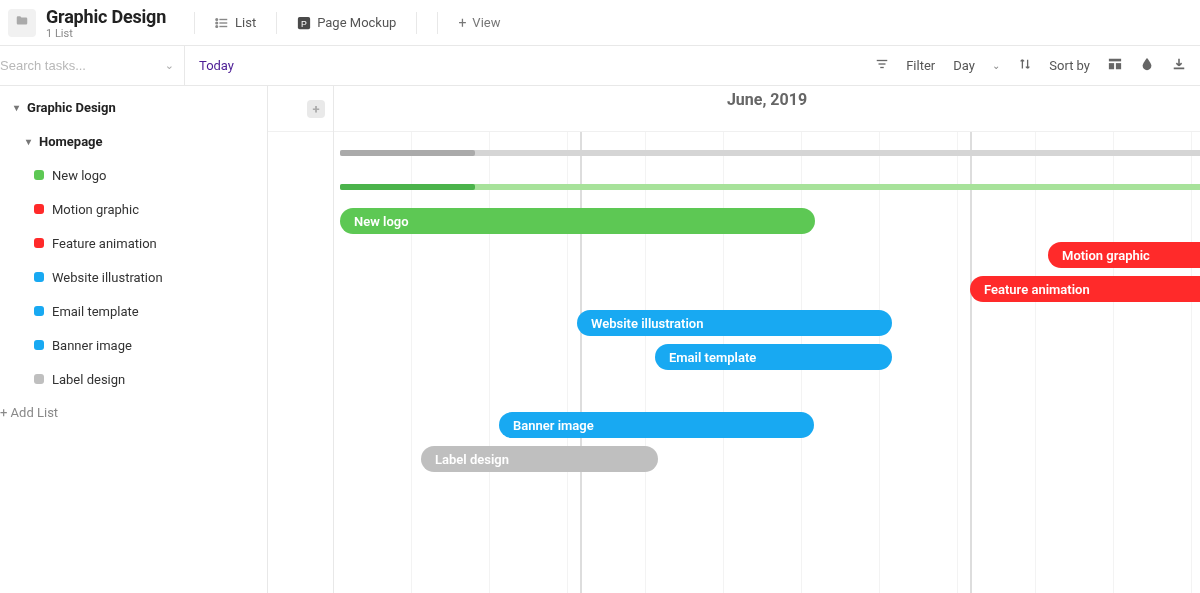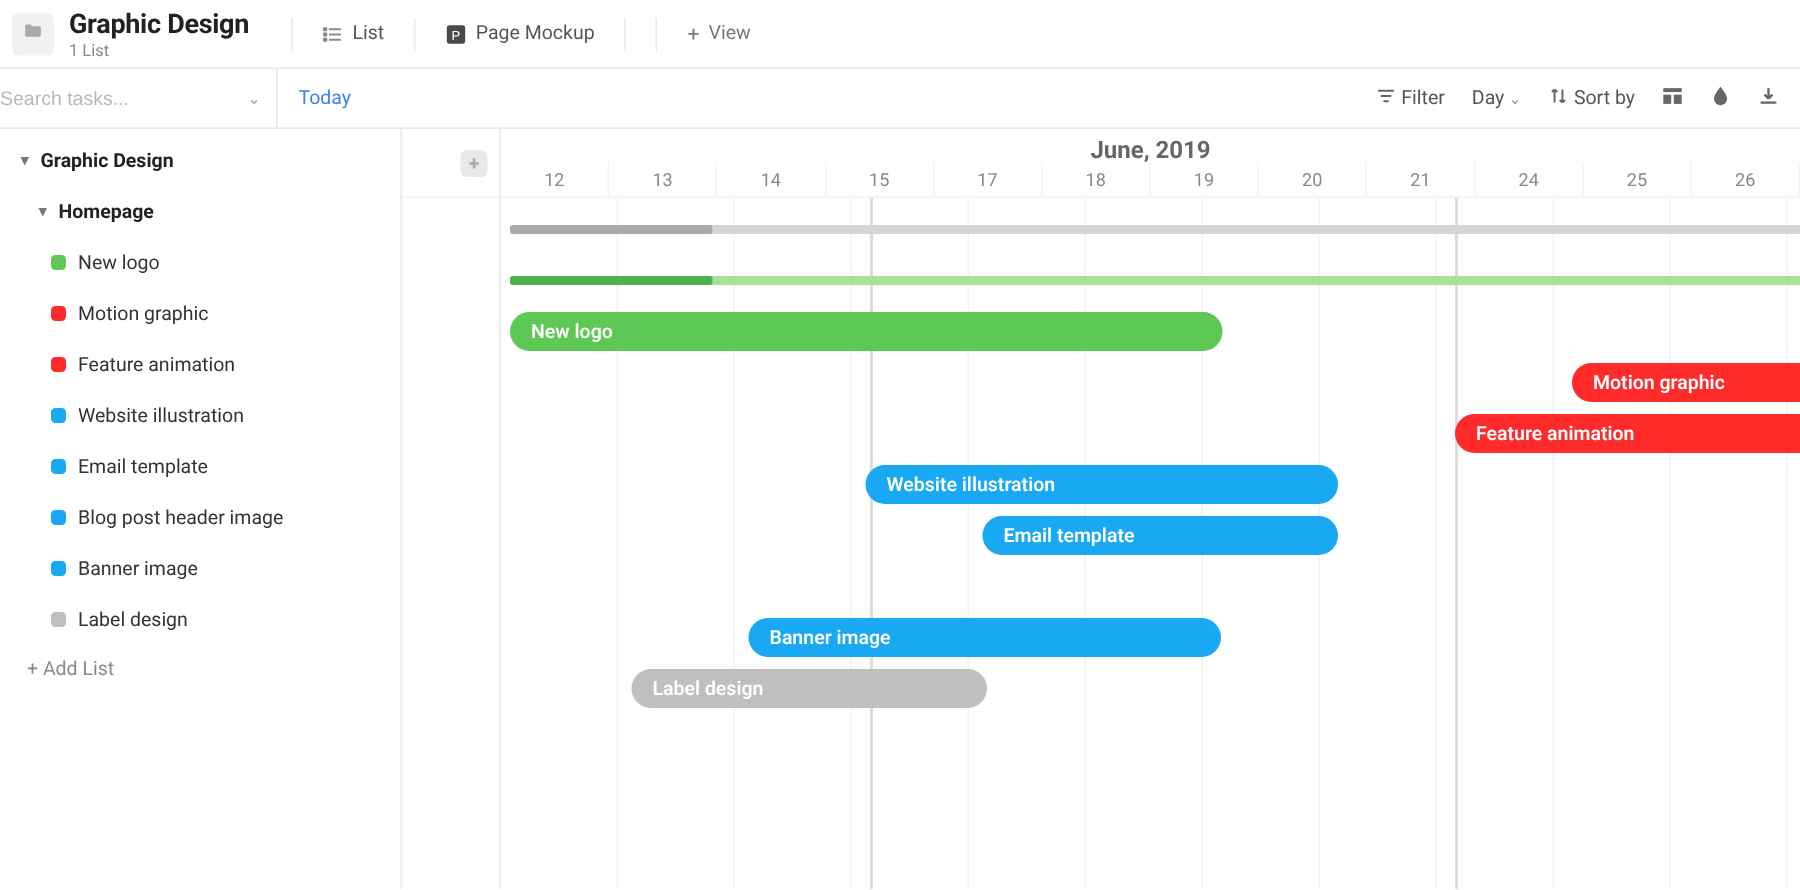--- a/index.html
+++ b/index.html
@@ -15,39 +15,39 @@
   .view-tab.active::after{ content:""; position:absolute; left:10px; right:10px; bottom:0; height:2px; background:#7b68ee; }
   .view-tab .ic { width:14px; height:14px; display:inline-flex; align-items:center; justify-content:center; }
   .add-view { color:#777; }
   .add-view .plus { font-size:14px; }
 
   .subbar { display:flex; align-items:center; height:40px; border-bottom:1px solid #e8e8e8; }
   .search-wrap { display:flex; align-items:center; gap:4px; padding:0 10px 0 0; height:100%; border-right:1px solid #e8e8e8; width:185px; color:#999; }
   .search-input { border:none; outline:none; font-size:13px; color:#ec4899; width:120px; }
   .search-input::placeholder { color:#b8b8b8; }
   .chev { color:#aaa; font-size:11px; margin-left:auto; }
-  .today { padding:0 14px; color:#3b82f6; }
+  .today { padding:0 14px; color:#4c1d95; }
   .subbar-right { margin-left:auto; display:flex; align-items:center; gap:18px; padding-right:14px; color:#555; }
-  .subbar-item { display:flex; align-items:center; gap:3px; cursor:pointer; }
+  .subbar-item { display:flex; align-items:center; gap:17px; cursor:pointer; }
   .ico { width:14px; height:14px; display:inline-block; }
 
   .content { display:flex; height:calc(593px - 46px - 40px); }
   .sidebar { width:268px; border-right:1px solid #e8e8e8; overflow:hidden; position:relative; }
   .gap-col { width:66px; border-right:1px solid #e8e8e8; position:relative; }
   .add-circle { position:absolute; top:16px; right:8px; width:18px; height:18px; border-radius:4px; background:#e9e9e9; color:#fff; display:flex; align-items:center; justify-content:center; font-size:13px; }
   .name-header { height:46px; display:flex; align-items:center; padding-left:28px; font-size:11px; letter-spacing:1px; color:#aaa; border-bottom:1px solid #f0f0f0; font-weight:600; }
   .tree { padding-top:4px; }
   .tree-row { display:flex; align-items:center; height:34px; gap:8px; padding-left:14px; cursor:pointer; }
   .tree-row.section { font-weight:700; color:#222; }
   .tree-row.list { font-weight:700; padding-left:26px; }
   .tree-row.task { padding-left:34px; color:#333; }
   .tree-caret { color:#777; font-size:10px; }
   .dot { width:10px; height:10px; border-radius:3px; flex-shrink:0; }
   .add-link { padding-left:30px; height:32px; display:flex; align-items:center; color:#888; cursor:pointer; }
-  .add-list { padding-left:18px; height:32px; display:flex; align-items:center; color:#888; cursor:pointer; }
+  .add-list { height:32px; display:flex; align-items:center; color:#888; cursor:pointer; }
 
   .gantt { flex:1; overflow:hidden; position:relative; }
   .gantt-header { height:46px; border-bottom:1px solid #f0f0f0; position:relative; }
   .month-label { text-align:center; font-size:16px; font-weight:700; color:#666; padding-top:4px; height:22px; }
   .days { display:flex; height:24px; align-items:center; }
   .day { width:78px; text-align:center; font-size:12px; color:#888; border-right:1px solid #f3f3f3; height:24px; line-height:24px; }
   .grid { position:absolute; top:46px; bottom:0; left:0; right:0; }
   .col { position:absolute; top:0; bottom:0; width:78px; border-right:1px solid #f3f3f3; }
   .today-marker { position:absolute; top:0; bottom:0; width:2px; background:#ddd; }
   .rows { position:absolute; left:0; right:0; top:46px; }
@@ -200,24 +200,20 @@
           <div class="tree-row task">
             <span class="dot" style="background: rgb(24, 169, 242);"></span>
             <span>Website illustration</span>
           </div>
           <div class="tree-row task">
             <span class="dot" style="background: rgb(24, 169, 242);"></span>
             <span>Email template</span>
           </div>
           <div class="tree-row task">
             <span class="dot" style="background: rgb(24, 169, 242);"></span>
-            <span>Blog post header image</span>
-          </div>
-          <div class="tree-row task">
-            <span class="dot" style="background: rgb(24, 169, 242);"></span>
             <span>Banner image</span>
           </div>
           <div class="tree-row task">
             <span class="dot" style="background: rgb(191, 191, 191);"></span>
             <span>Label design</span>
           </div>
         </div>
       <div class="add-list">+ Add List</div>
     </div>
   </div>
@@ -225,34 +221,20 @@
   <div class="gap-col">
     <div class="name-header" style="border-bottom:1px solid #f0f0f0;height:46px;padding:0"></div>
     <div class="add-circle" style="top:14px;">
       <span style="color:#aaa;font-weight:700;">+</span>
     </div>
   </div>
 
   <div class="gantt">
     <div class="gantt-header">
       <div class="month-label">June, 2019</div>
-      <div class="days" id="day-row">
-          <div class="day">12</div>
-          <div class="day">13</div>
-          <div class="day">14</div>
-          <div class="day">15</div>
-          <div class="day">17</div>
-          <div class="day">18</div>
-          <div class="day">19</div>
-          <div class="day">20</div>
-          <div class="day">21</div>
-          <div class="day">24</div>
-          <div class="day">25</div>
-          <div class="day">26</div>
-        </div>
     </div>
     <div class="grid" id="grid">
         <div class="col" style="left: 0px;"></div>
         <div class="col" style="left: 78px;"></div>
         <div class="col" style="left: 156px;"></div>
         <div class="col" style="left: 234px;"></div>
         <div class="col" style="left: 312px;"></div>
         <div class="col" style="left: 390px;"></div>
         <div class="col" style="left: 468px;"></div>
         <div class="col" style="left: 546px;"></div>

